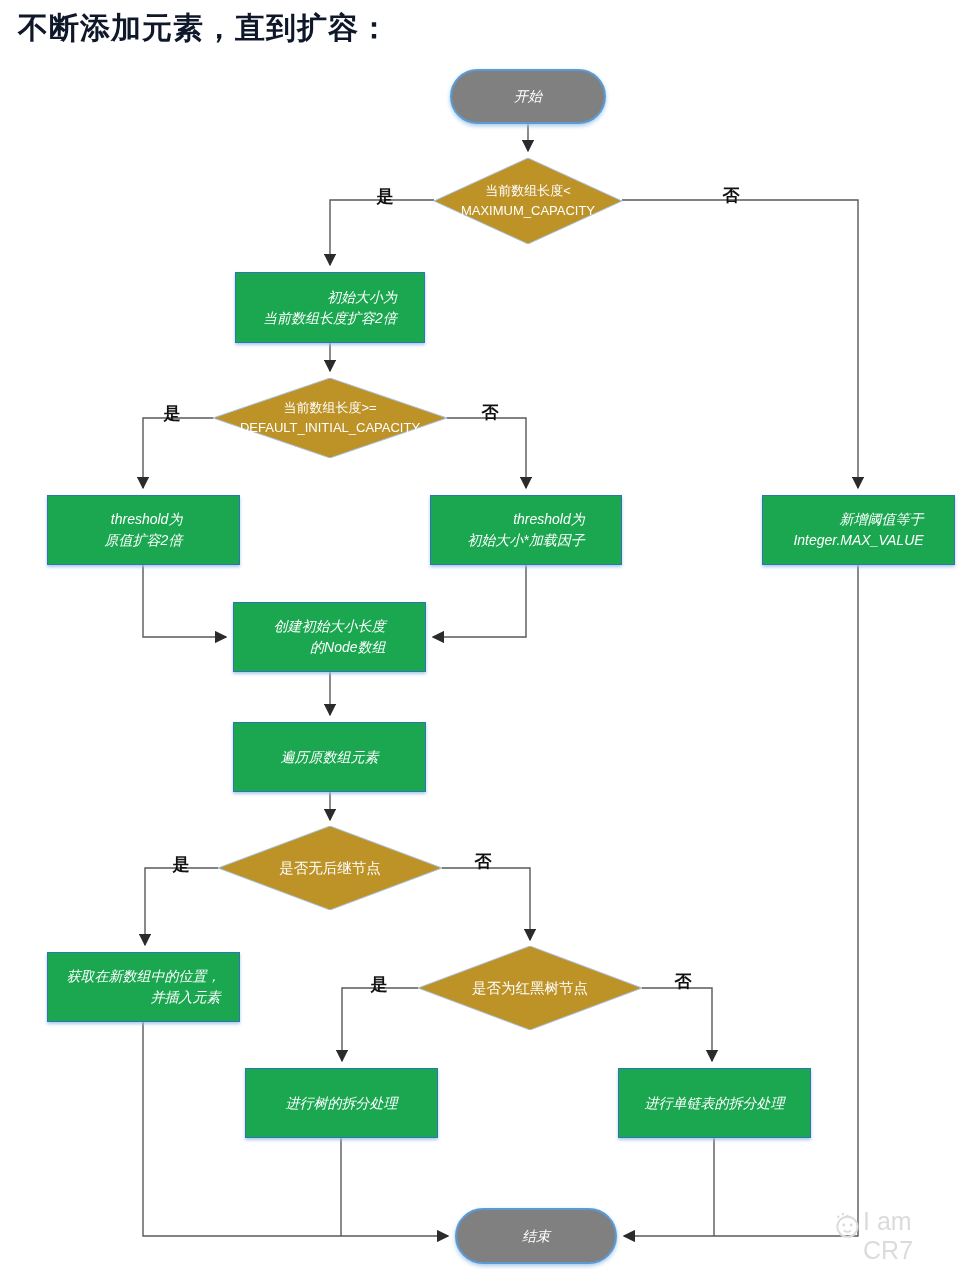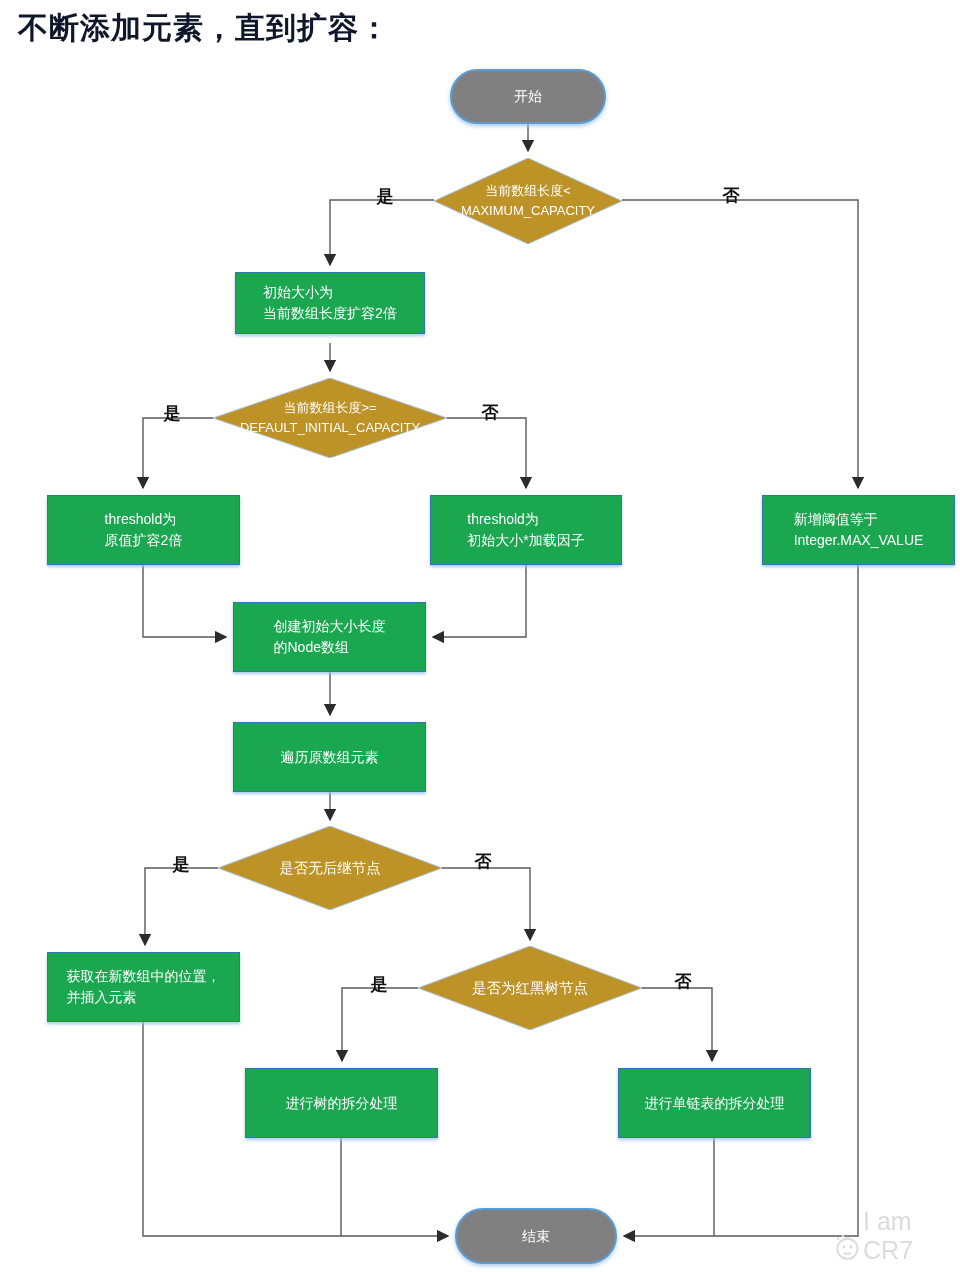--- a/index.html
+++ b/index.html
@@ -24,21 +24,21 @@
   .page-title{
     position:absolute;left:18px;top:8px;
     font-size:30px;font-weight:bold;color:#0f172a;
     letter-spacing:1px;
   }
   .connectors{position:absolute;left:0;top:0;z-index:1;}
   .connectors polyline{fill:none;stroke:var(--connector);stroke-width:1.4;}
   .node{
     position:absolute;z-index:2;
     display:flex;align-items:center;justify-content:center;
-    text-align:left;color:#ffffff;
+    text-align:right;color:#ffffff;font-style:italic;
   }
   .node-text{white-space:pre-line;line-height:21px;font-size:14px;}
   .terminal{
     background:var(--terminal-fill);
     border:2px solid var(--terminal-border);
     border-radius:29px;
     box-shadow:0 2px 4px rgba(155,194,230,.9);
     font-size:15px;
   }
   .process{
@@ -56,21 +56,21 @@
     position:absolute;left:50%;top:50%;transform:translate(-50%,-50%);
     width:260px;color:#fff;text-align:center;font-size:13px;line-height:20px;
   }
   .branch-label{
     position:absolute;z-index:3;transform:translate(-50%,-50%);
     font-size:17px;font-weight:bold;color:var(--branch-label);
     line-height:17px;
   }
   .watermark{
     position:absolute;left:830px;top:1207px;z-index:4;
-    display:flex;align-items:flex-end;gap:0;
+    display:flex;align-items:flex-start;gap:0;
     color:var(--watermark);font-size:25px;
     pointer-events:none;
   }
   .wm-icon{display:inline-block;width:36px;height:36px;}
 </style>
 </head>
 <body>
 
 <div class="canvas">
 
@@ -129,21 +129,21 @@
       </svg>
     <div class="node-text" style="width:200px;font-size:14.5px;">是否无后继节点</div>
   </div>
   <div class="diamond" style="left:418px;top:946px;width:224px;height:84px;">
     <svg viewBox="0 0 100 100" preserveAspectRatio="none">
         <polygon points="50,0 100,50 50,100 0,50"></polygon>
       </svg>
     <div class="node-text" style="width:200px;font-size:14.5px;">是否为红黑树节点</div>
   </div>
 
-  <div class="node process" style="left:235px;top:272px;width:190px;height:62px;">
+  <div class="node process" style="left:235px;top:272px;width:190px;height:71px;">
     <span class="node-text">初始大小为
 当前数组长度扩容2倍</span>
   </div>
   <div class="node process" style="left:47px;top:495px;width:193px;height:70px;">
     <span class="node-text">threshold为
 原值扩容2倍</span>
   </div>
   <div class="node process" style="left:430px;top:495px;width:192px;height:70px;">
     <span class="node-text">threshold为
 初始大小*加载因子</span>

